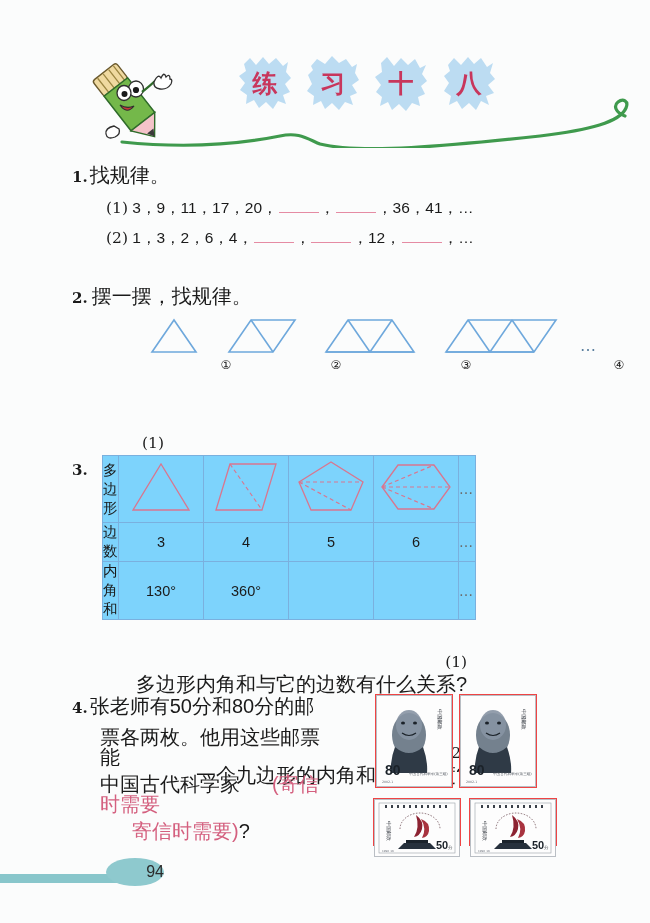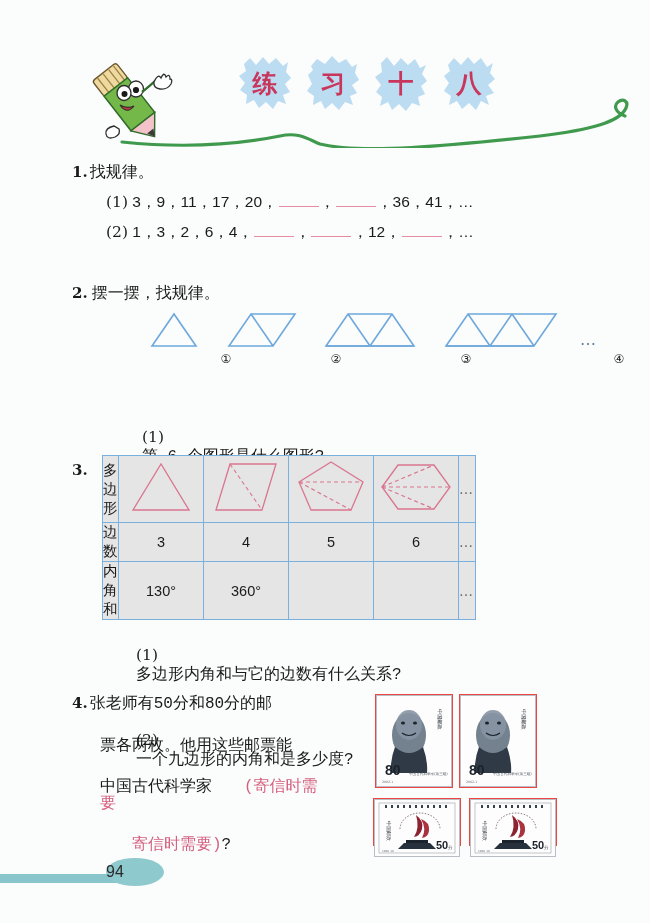--- a/index.html
+++ b/index.html
@@ -73,22 +73,22 @@
   }
 
   
   .qnum {
     font-family: "DejaVu Serif", "Liberation Serif", serif;
     font-weight: bold;
     font-size: 15px;
     color: #1a1a1a;
   }
   .cn {
-    font-family: Liberation Mono, monospace;
-    font-size: 16px;
+    font-family: Liberation Sans, sans-serif;
+    font-size: 20px;
     color: #1a1a1a;
   }
   .num {
     font-family: "Liberation Sans", "DejaVu Sans", sans-serif;
     font-size: 15.5px;
     color: #1a1a1a;
   }
   .sub {
     font-family: "DejaVu Serif", "Liberation Serif", serif;
     font-size: 15.5px;
@@ -148,21 +148,21 @@
   .ex2-qs .q { margin-top: 9px; white-space: pre; }
 
   
   .ex3 { position: absolute; left: 72px; top: 455px; }
   .ex3-num { position: absolute; left: 0; top: 6px; }
   .tbl {
     position: absolute;
     left: 30px;
     top: 0;
     border-collapse: collapse;
-    background: #e5e5e5;
+    background: #7dd3fc;
   }
   .tbl td {
     border: 1.4px solid #7ab0de;
     padding: 0;
     text-align: center;
     vertical-align: middle;
   }
   .tbl .rowhead {
     width: 76px;
     font-family: "DejaVu Serif", "Liberation Serif", serif;
@@ -176,28 +176,28 @@
     font-family: "Liberation Sans", "DejaVu Sans", sans-serif;
     font-size: 14.5px;
     color: #1a1a1a;
   }
   .tbl .dots {
     font-family: "DejaVu Sans", sans-serif;
     font-size: 14px;
     color: #6b6b6b;
     letter-spacing: 1.5px;
   }
-  .ex3-qs { position: absolute; left: 32px; top: 163px; }
+  .ex3-qs { position: absolute; left: 32px; top: 170px; text-align: right; }
   .ex3-qs .q { margin-top: 10px; white-space: pre; }
 
   
   .ex4 { position: absolute; left: 72px; top: 693px; }
   .ex4 .head { display: flex; align-items: baseline; gap: 2px; }
   .ex4 .body-lines { margin-left: 28px; width: 232px; }
-  .ex4 .tline { margin-top: 24px; line-height: 1.0; }
+  .ex4 .tline { margin-top: 7px; line-height: 1.0; }
 
   .stamps {
     position: absolute;
     left: 373px;
     top: 694px;
     width: 196px;
     height: 162px;
   }
   .stamp {
     position: absolute;
@@ -227,21 +227,21 @@
   .foot-ellipse {
     position: absolute;
     left: 106px;
     top: 0;
     width: 58px;
     height: 28px;
     border-radius: 29px / 14px;
     background: #8ec9ce;
     display: flex;
     align-items: center;
-    justify-content: flex-start;
+    justify-content: flex-end;
   }
   .foot-num {
     font-family: "Liberation Sans", "DejaVu Sans", sans-serif;
     font-size: 16px;
     color: #2b2b2b;
   }
 </style>
 </head>
 <body>
 

